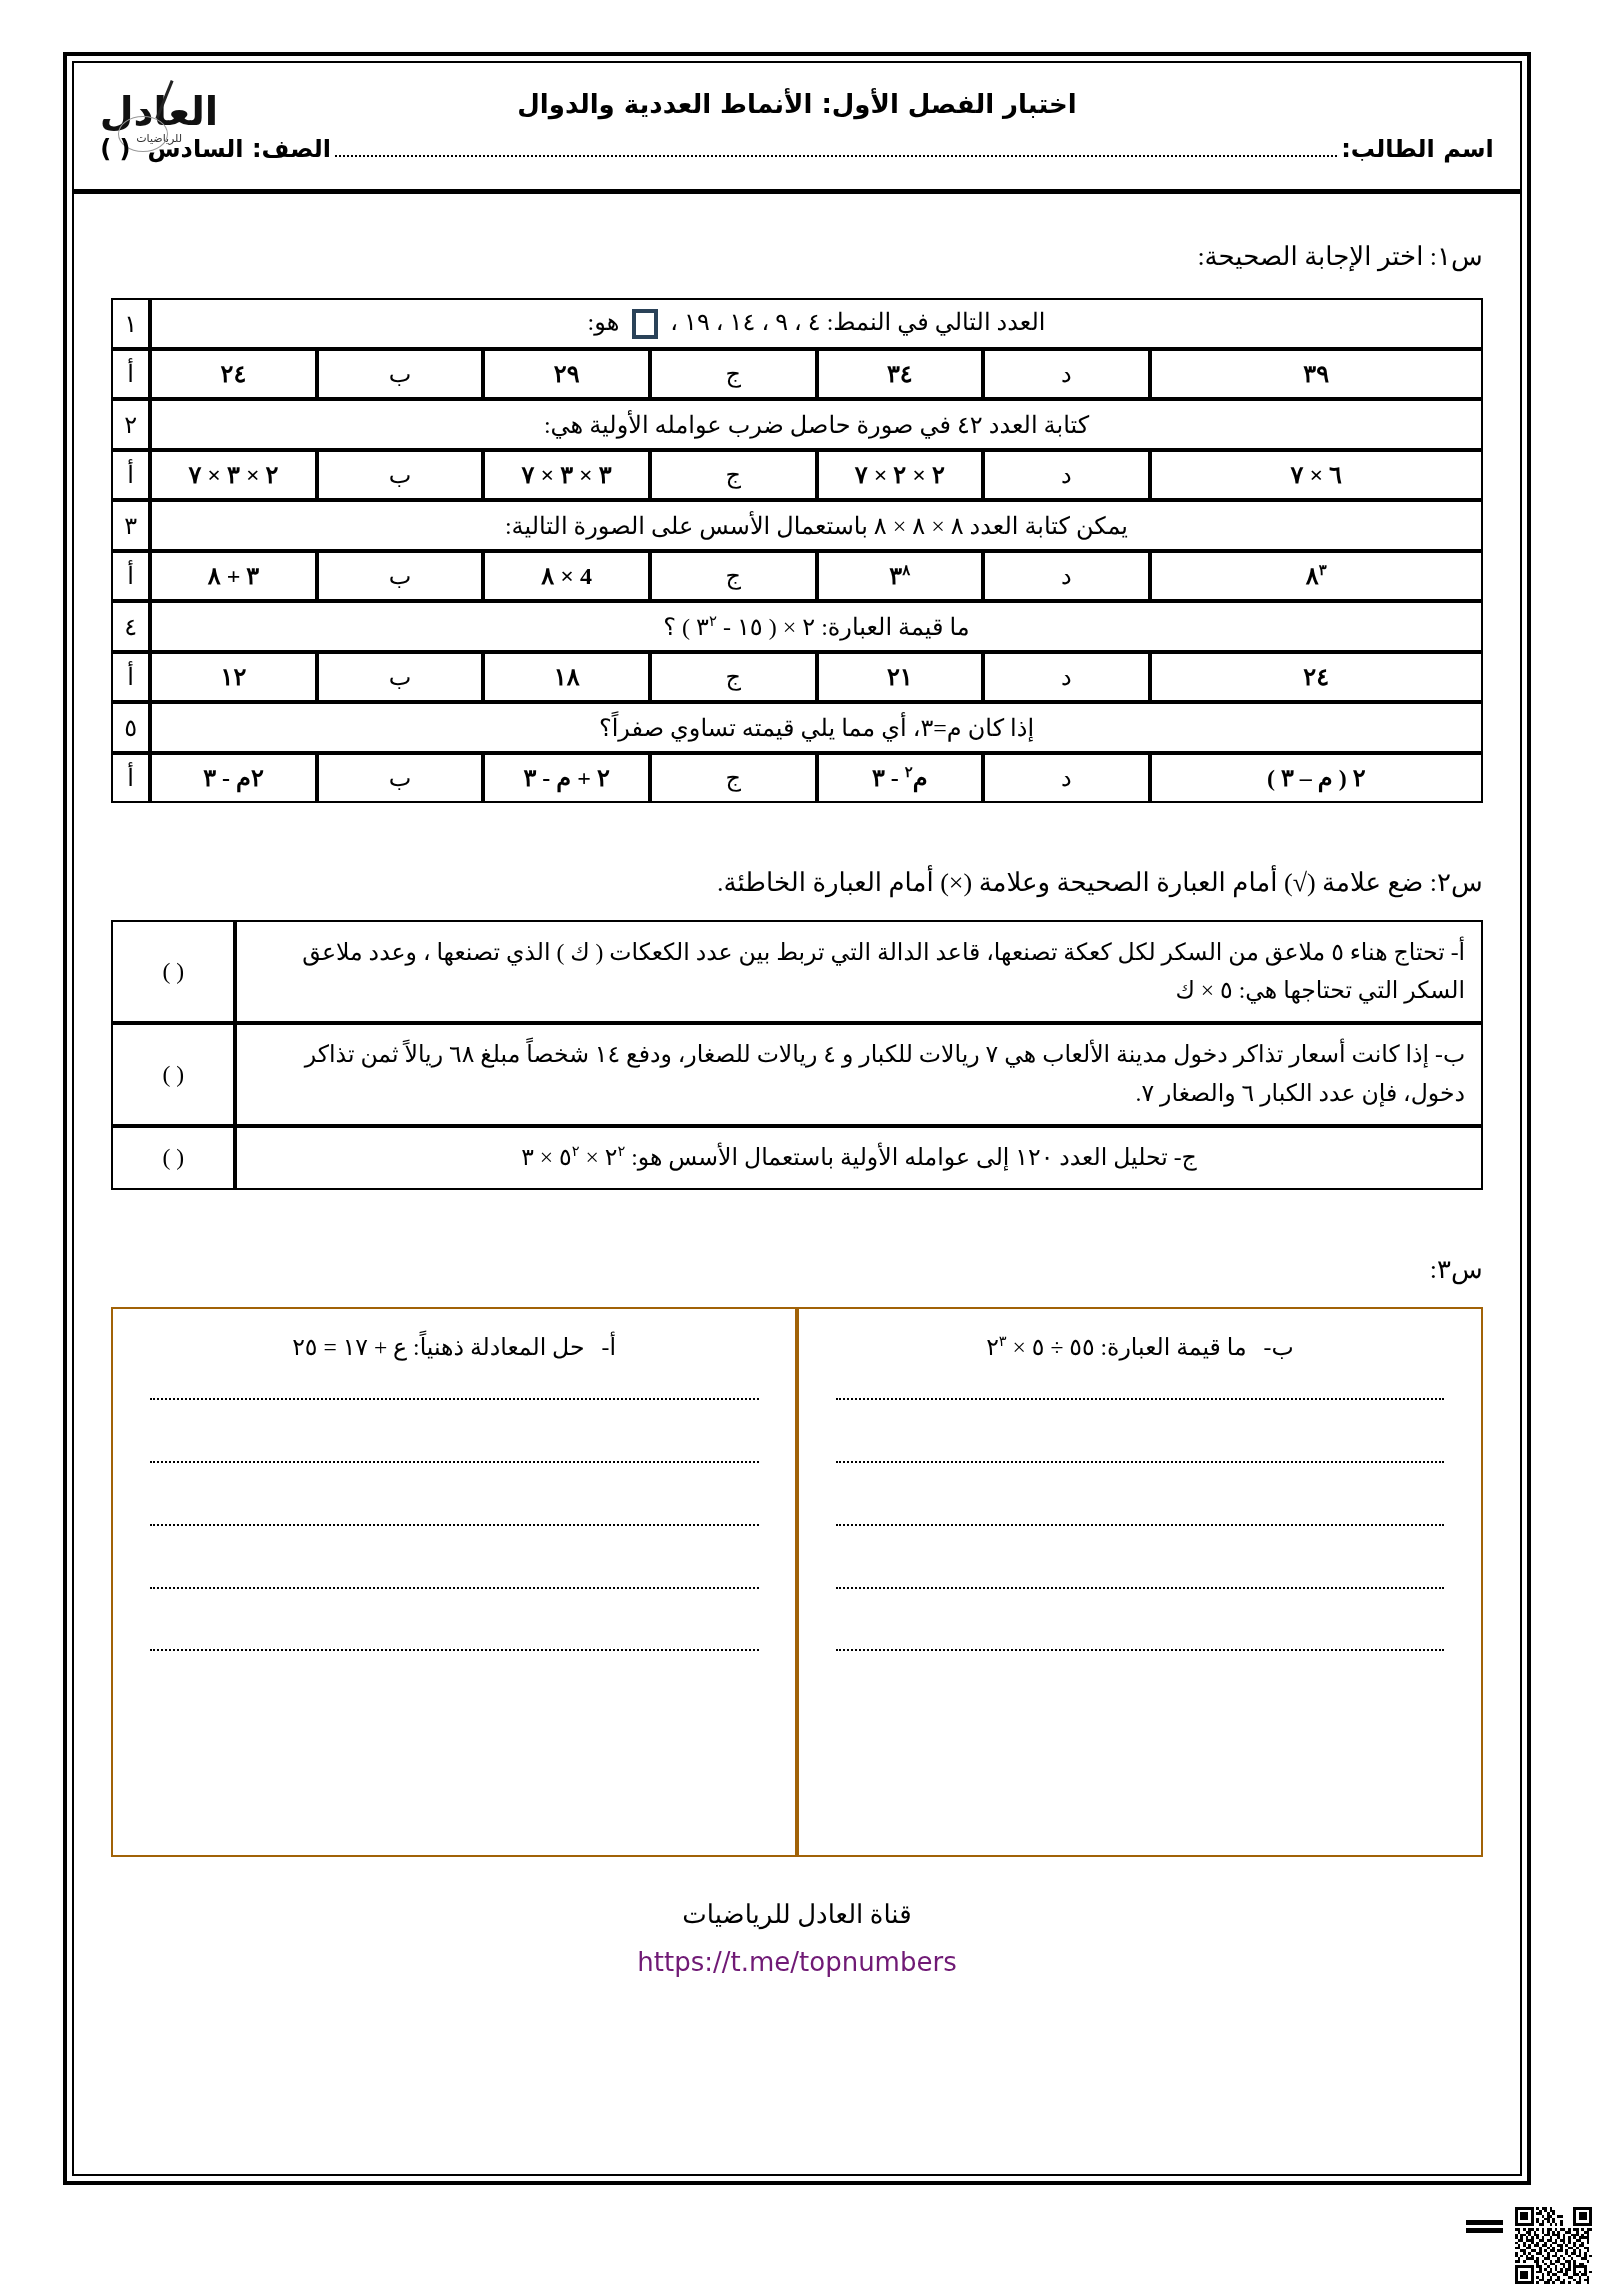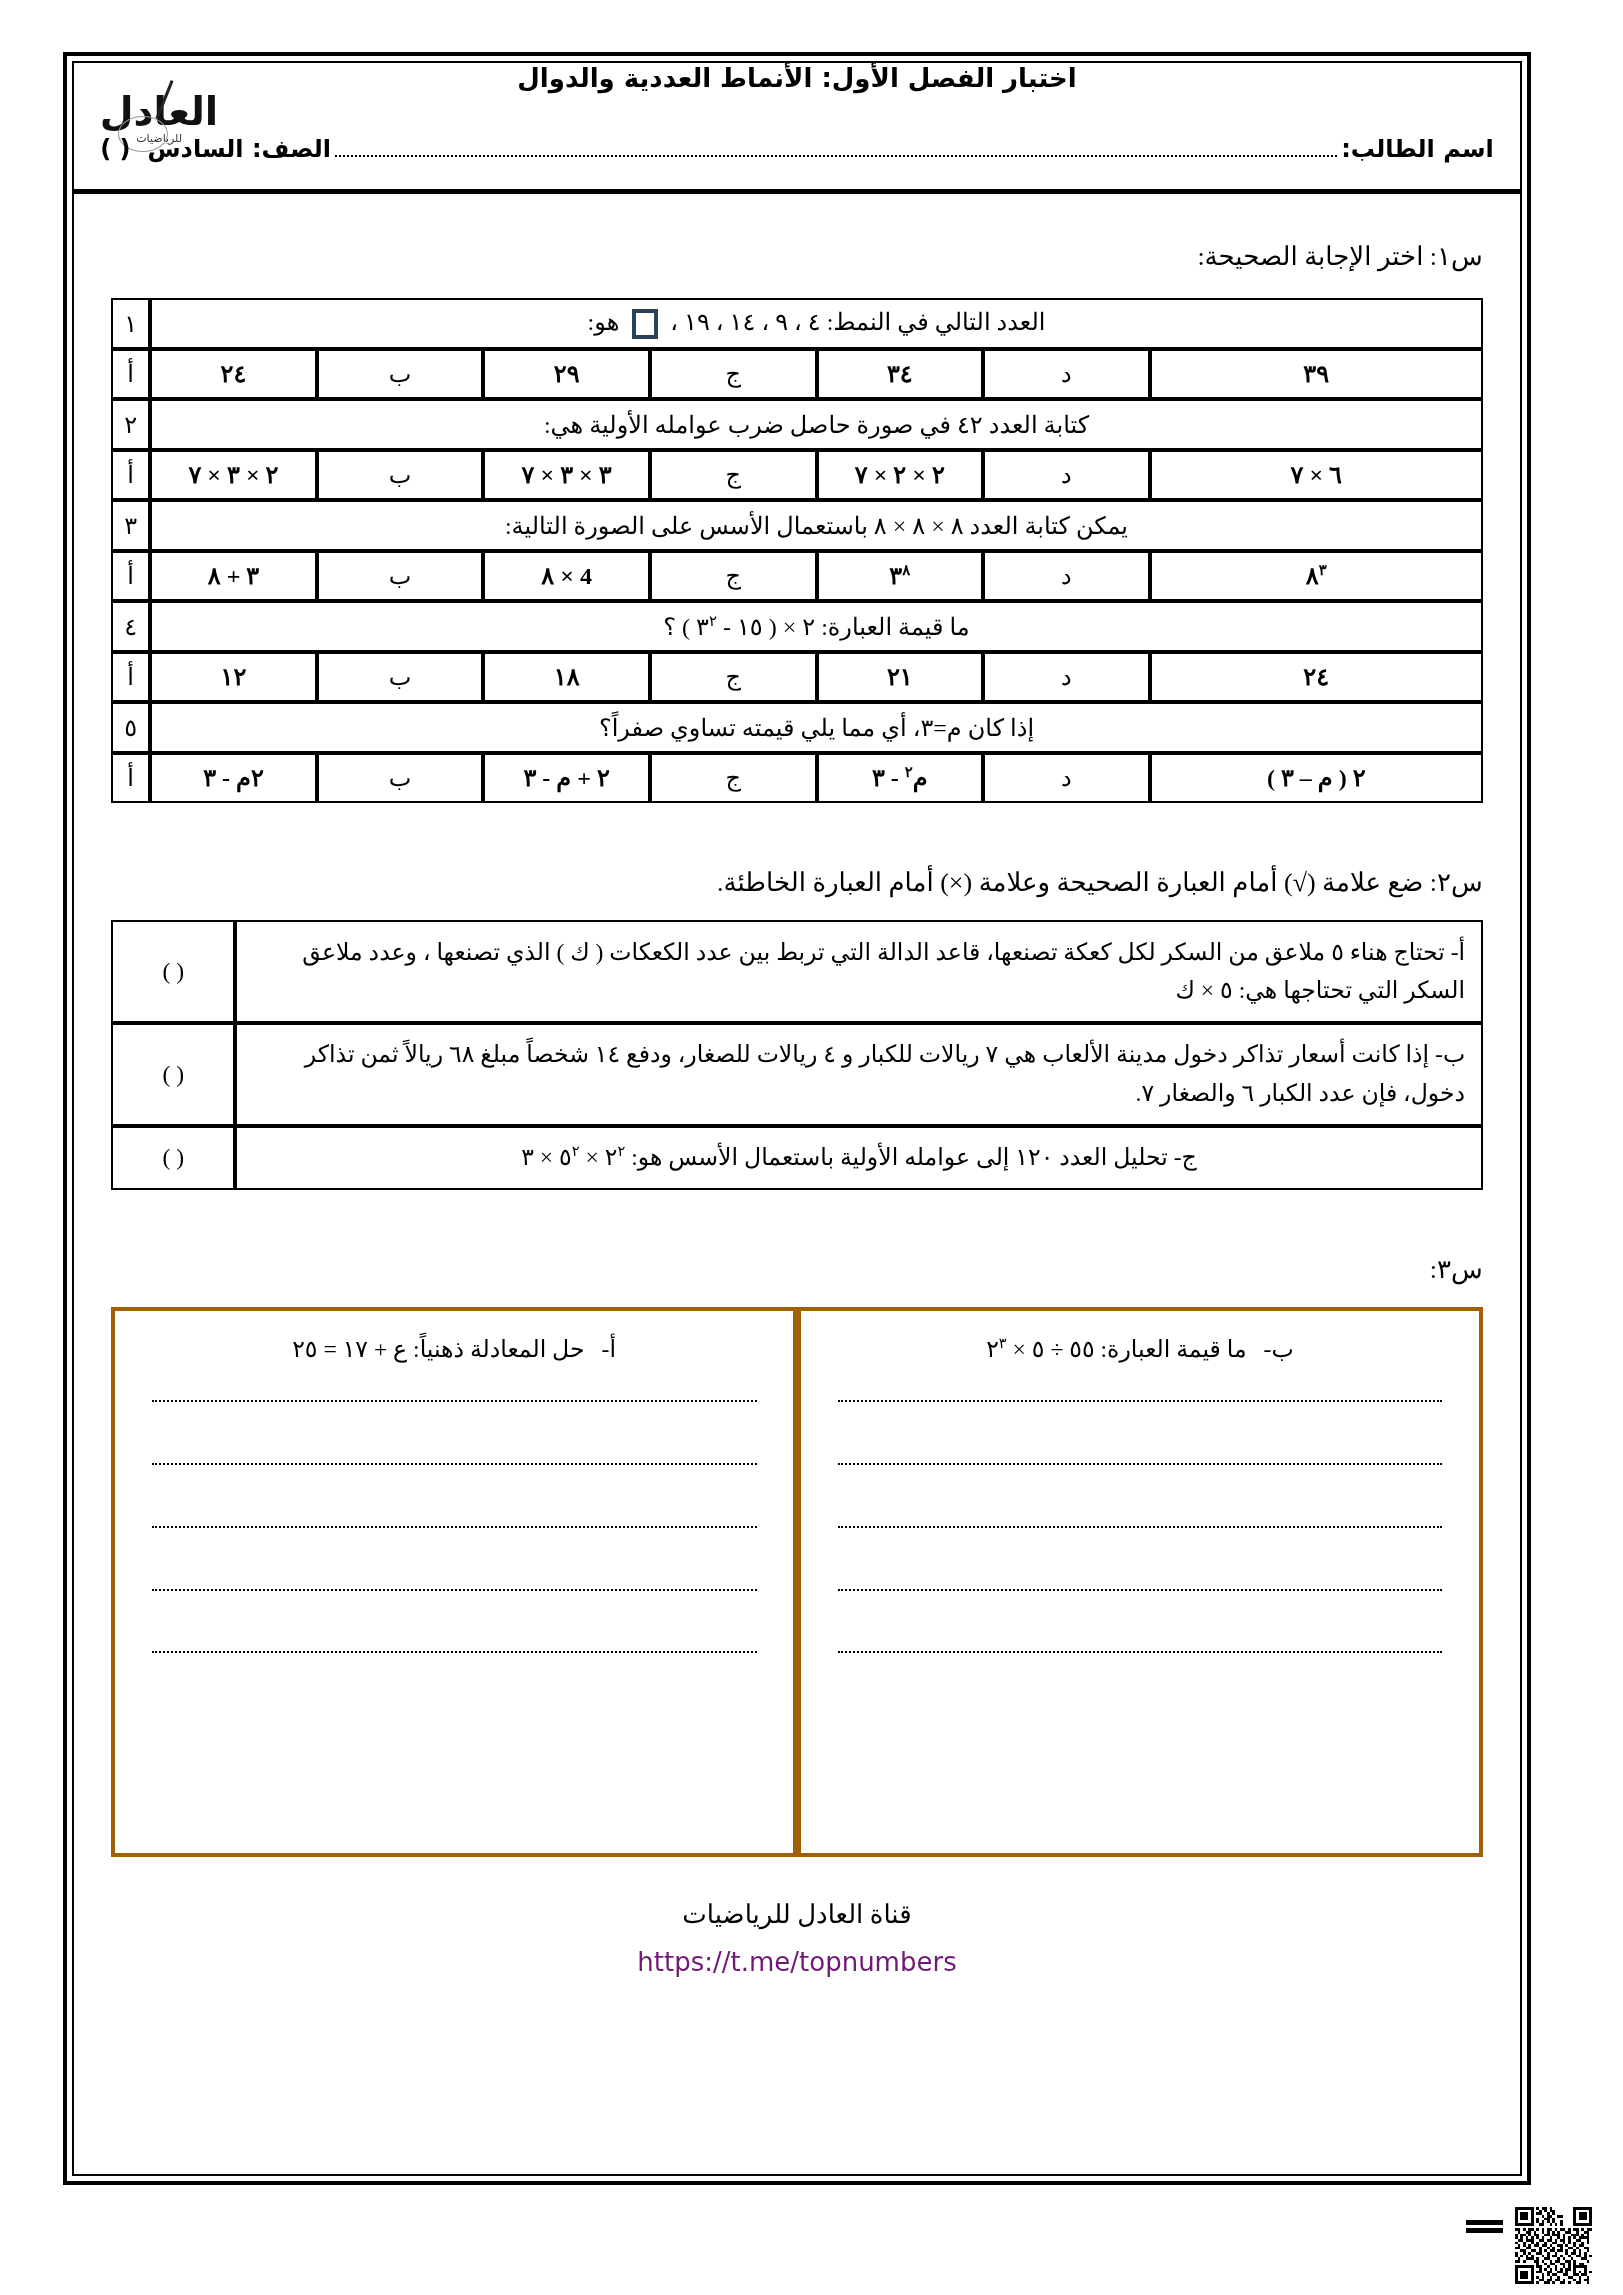--- a/index.html
+++ b/index.html
@@ -87,20 +87,21 @@
     height: 34px;
     border: 1.3px solid #999;
     border-radius: 50%;
   }
 
   .exam-title {
     text-align: center;
     font-family: "DejaVu Sans", sans-serif;
     font-weight: bold;
     font-size: 26px;
+    padding-top: 26px;
     letter-spacing: 0px;
   }
 
   .name-row {
     position: absolute;
     left: 0;
     right: 0;
     top: 72px;
     display: flex;
     flex-direction: row;
@@ -212,21 +213,21 @@
 
   
   table.q3 {
     width: 100%;
     border-collapse: separate;
     border-spacing: 0;
     table-layout: fixed;
     height: 550px;
   }
   table.q3 td {
-    border: 4px solid #a16207;
+    border: 2px solid #a16207;
     vertical-align: top;
     width: 50%;
     padding: 23.6px 26px 19.6px 26px;
     box-sizing: border-box;
   }
   .q3-prompt {
     font-size: 23.6px;
     text-align: center;
     margin-bottom: 37px;
   }

